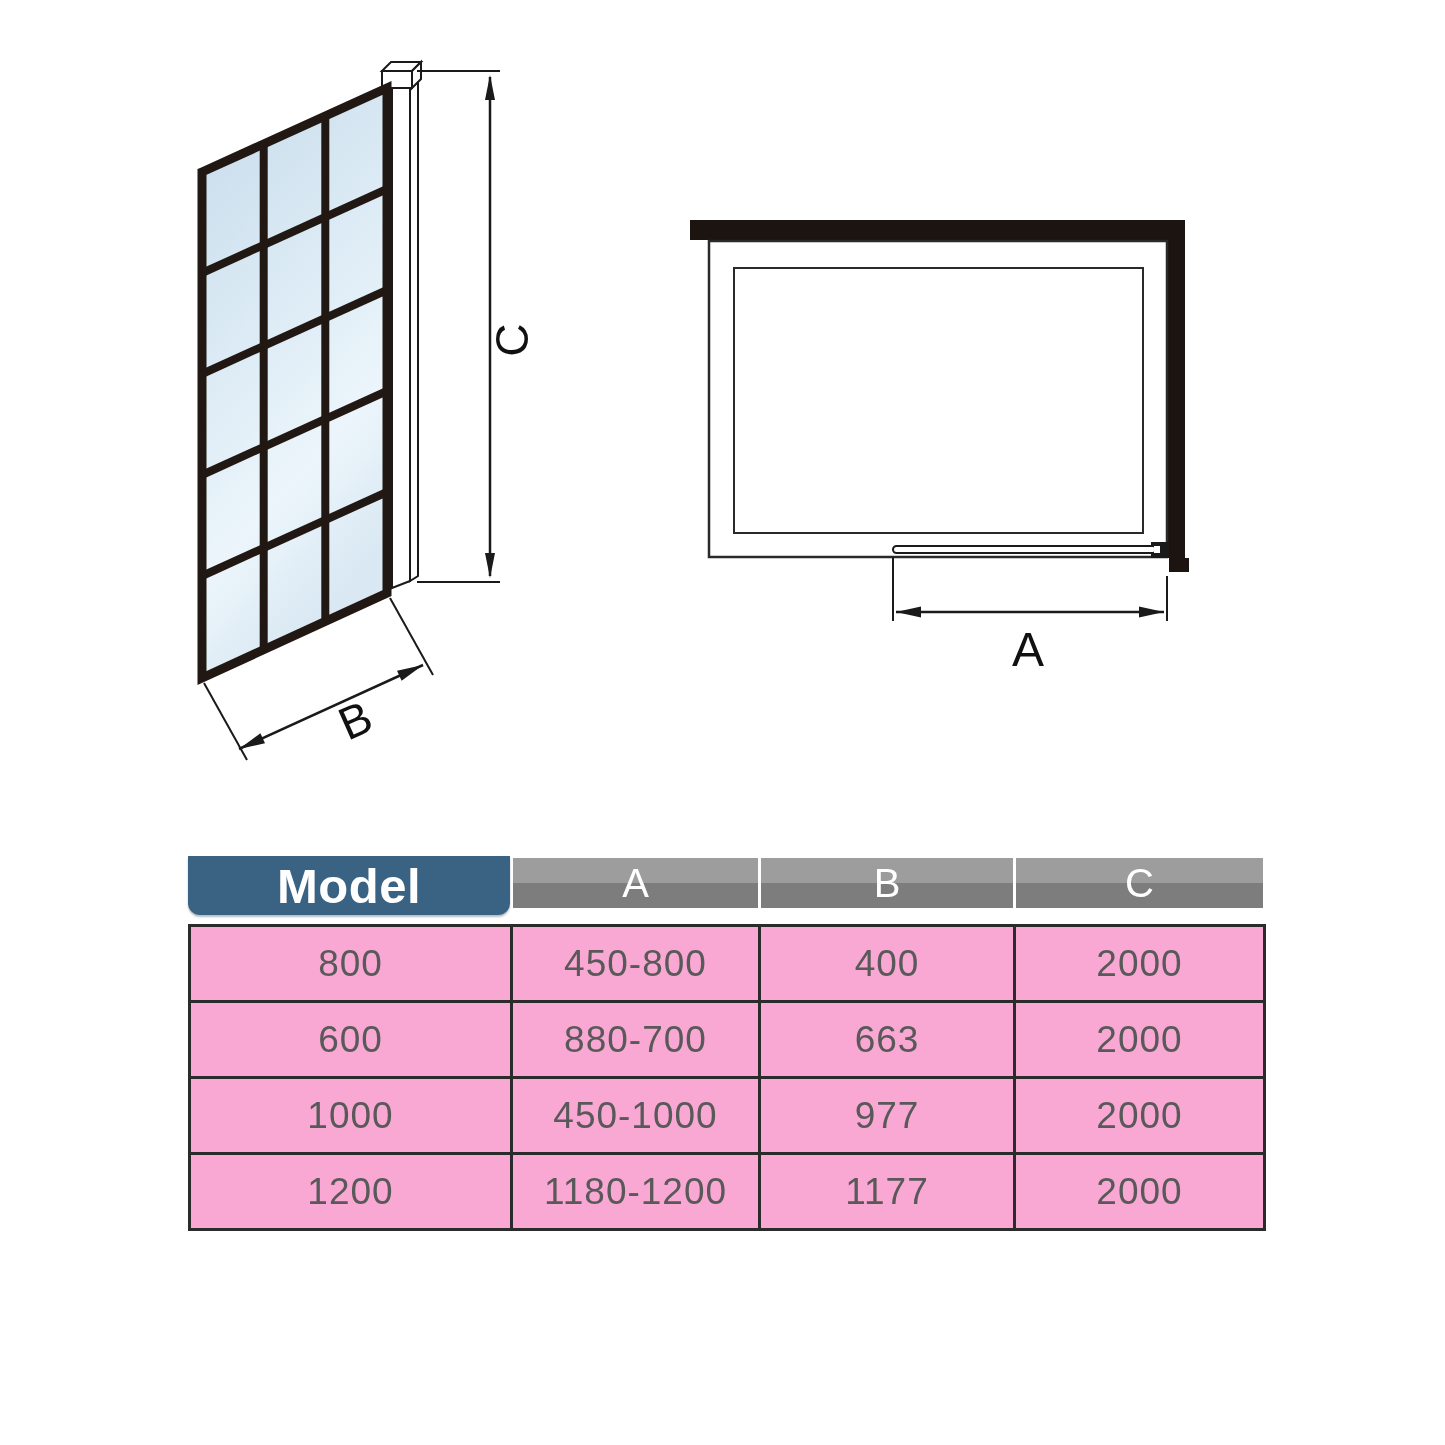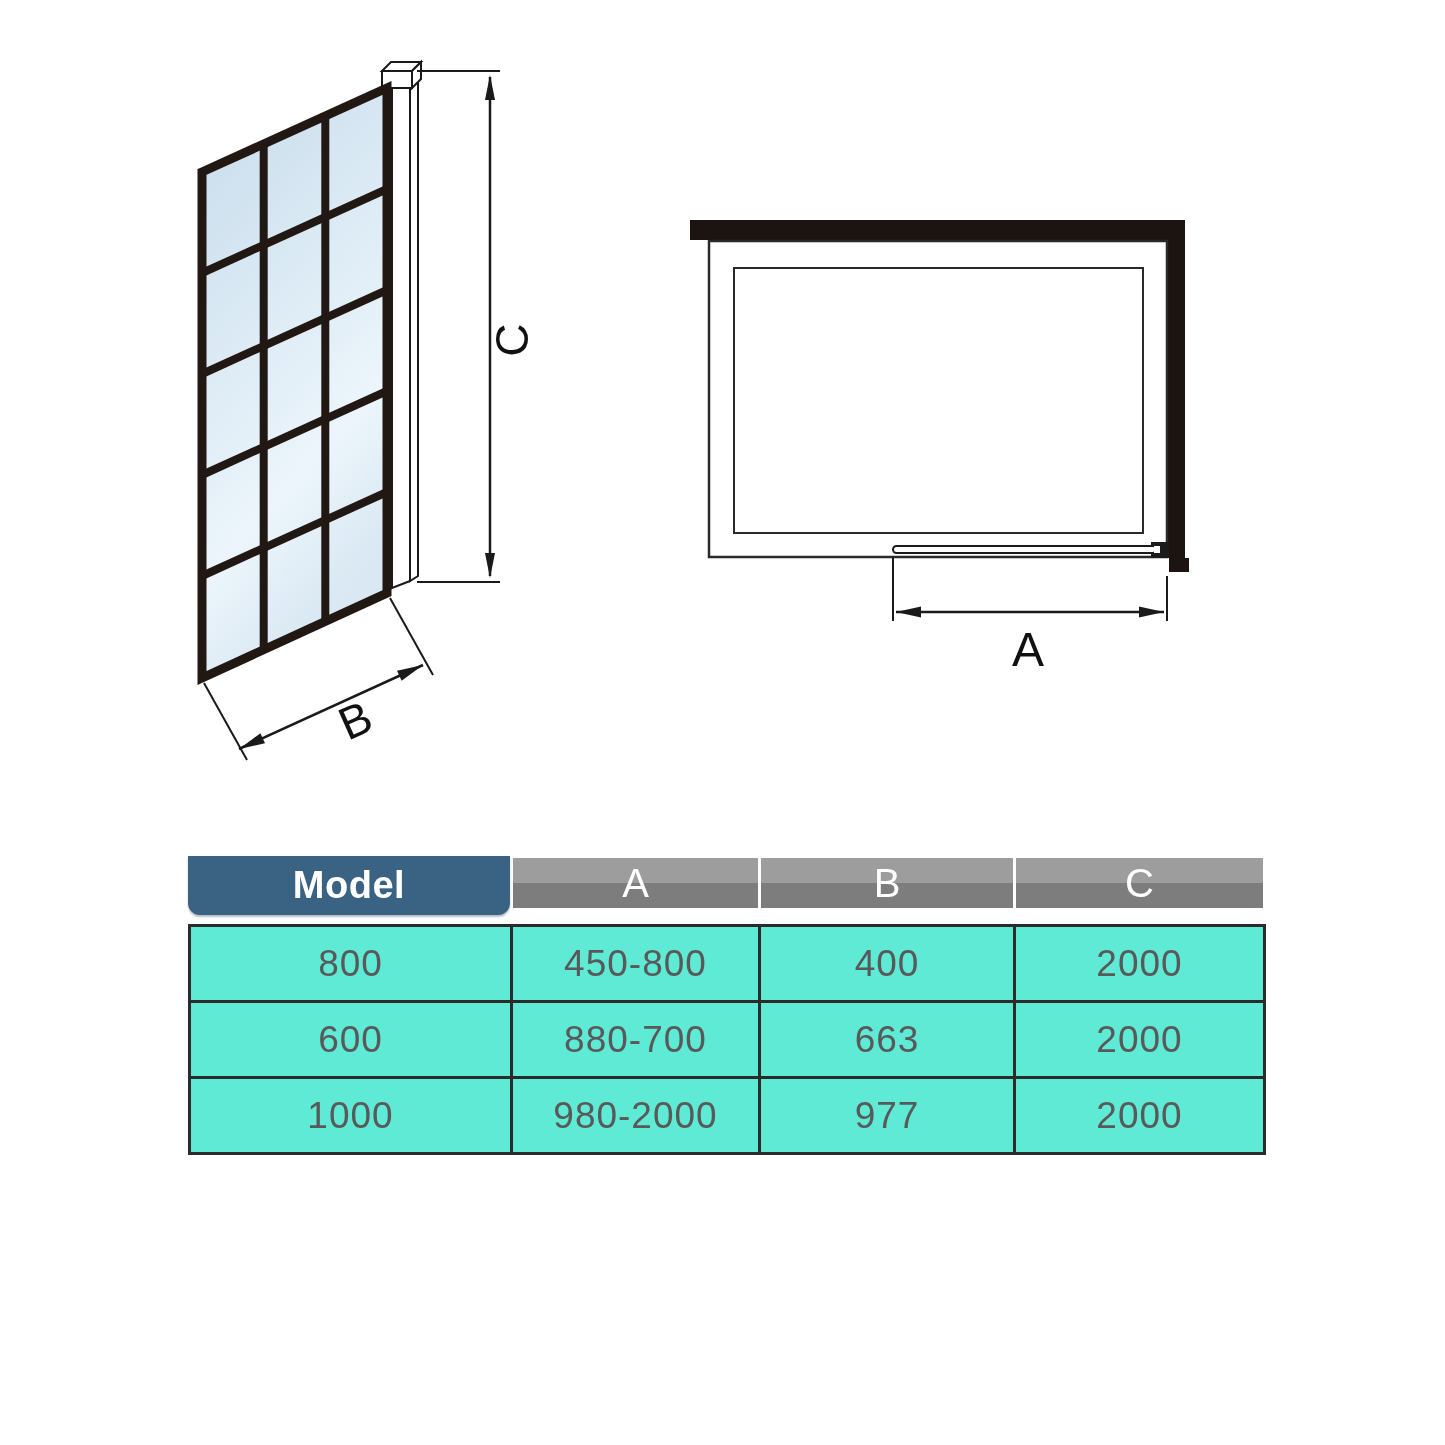--- a/index.html
+++ b/index.html
@@ -8,37 +8,37 @@
     font-family:"Liberation Sans", sans-serif;
   }
   svg.diagrams { position:absolute; left:0; top:0; display:block; }
 
   
   .table-wrap { position:absolute; left:188px; top:856px; width:1076px; }
   .hdr { display:flex; align-items:flex-start; height:62px; }
   .hdr-model {
     width:322px; height:59px; background:#3a6383; color:#fff;
     display:flex; align-items:center; justify-content:center;
-    font-size:38px; font-weight:600; letter-spacing:0.5px;
+    font-size:49px; font-weight:600; letter-spacing:0.5px;
     border-radius:0 0 12px 12px;
     box-shadow:0 2px 2px rgba(40,70,95,0.35);
   }
   .hdr-gray {
     margin-left:3px; margin-top:2px; height:50px; color:#fff;
     background:linear-gradient(to bottom, #9d9d9d 0 50%, #7d7d7d 50% 100%);
     display:flex; align-items:center; justify-content:center;
     font-size:40px; font-weight:400;
   }
   .hdr-a { width:245px; }
   .hdr-b { width:252px; }
   .hdr-c { width:247px; }
 
   table.spec {
     border-collapse:collapse; table-layout:fixed; margin-top:6px;
-    width:1076px; background:#5eead4;
+    width:1076px; background:#f9a8d4;
   }
   table.spec td {
     border:3px solid #2b2b2b; height:71px; text-align:center; vertical-align:middle;
     font-size:37px; color:#595959; letter-spacing:1px; font-weight:400;
   }
 </style>
 </head>
 <body>
 
 <div class="page">
@@ -145,20 +145,26 @@
           <td>2000</td>
         </tr>
         <tr>
           <td>600</td>
           <td>880-700</td>
           <td>663</td>
           <td>2000</td>
         </tr>
         <tr>
           <td>1000</td>
-          <td>980-2000</td>
+          <td>450-1000</td>
           <td>977</td>
+          <td>2000</td>
+        </tr>
+        <tr>
+          <td>1200</td>
+          <td>1180-1200</td>
+          <td>1177</td>
           <td>2000</td>
         </tr>
       </tbody>
     </table>
   </div>
 </div>
 
 </body></html>

